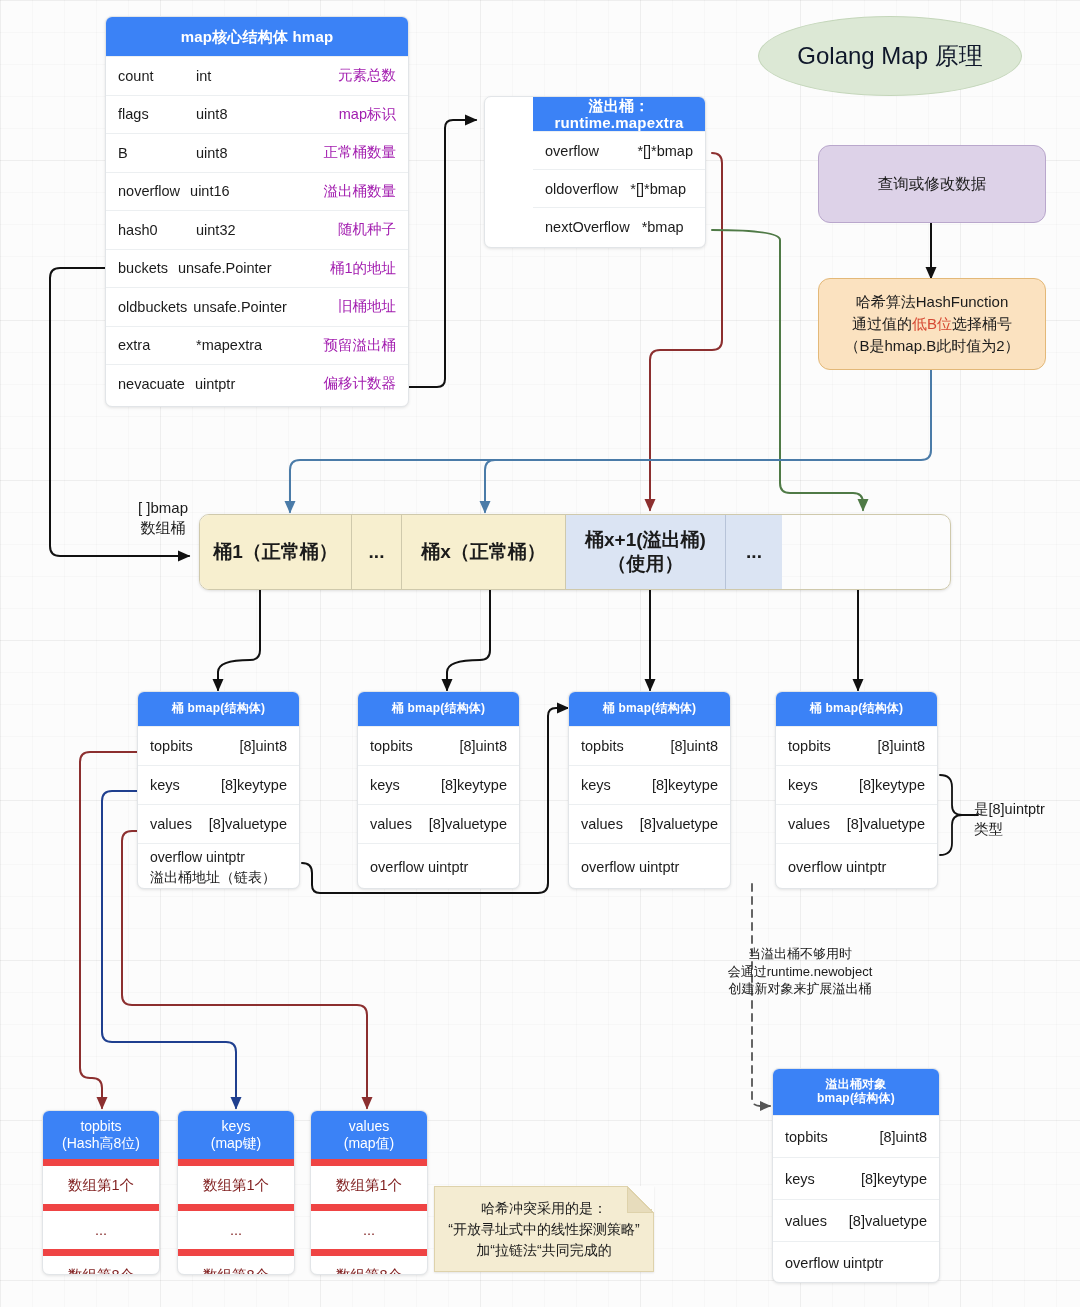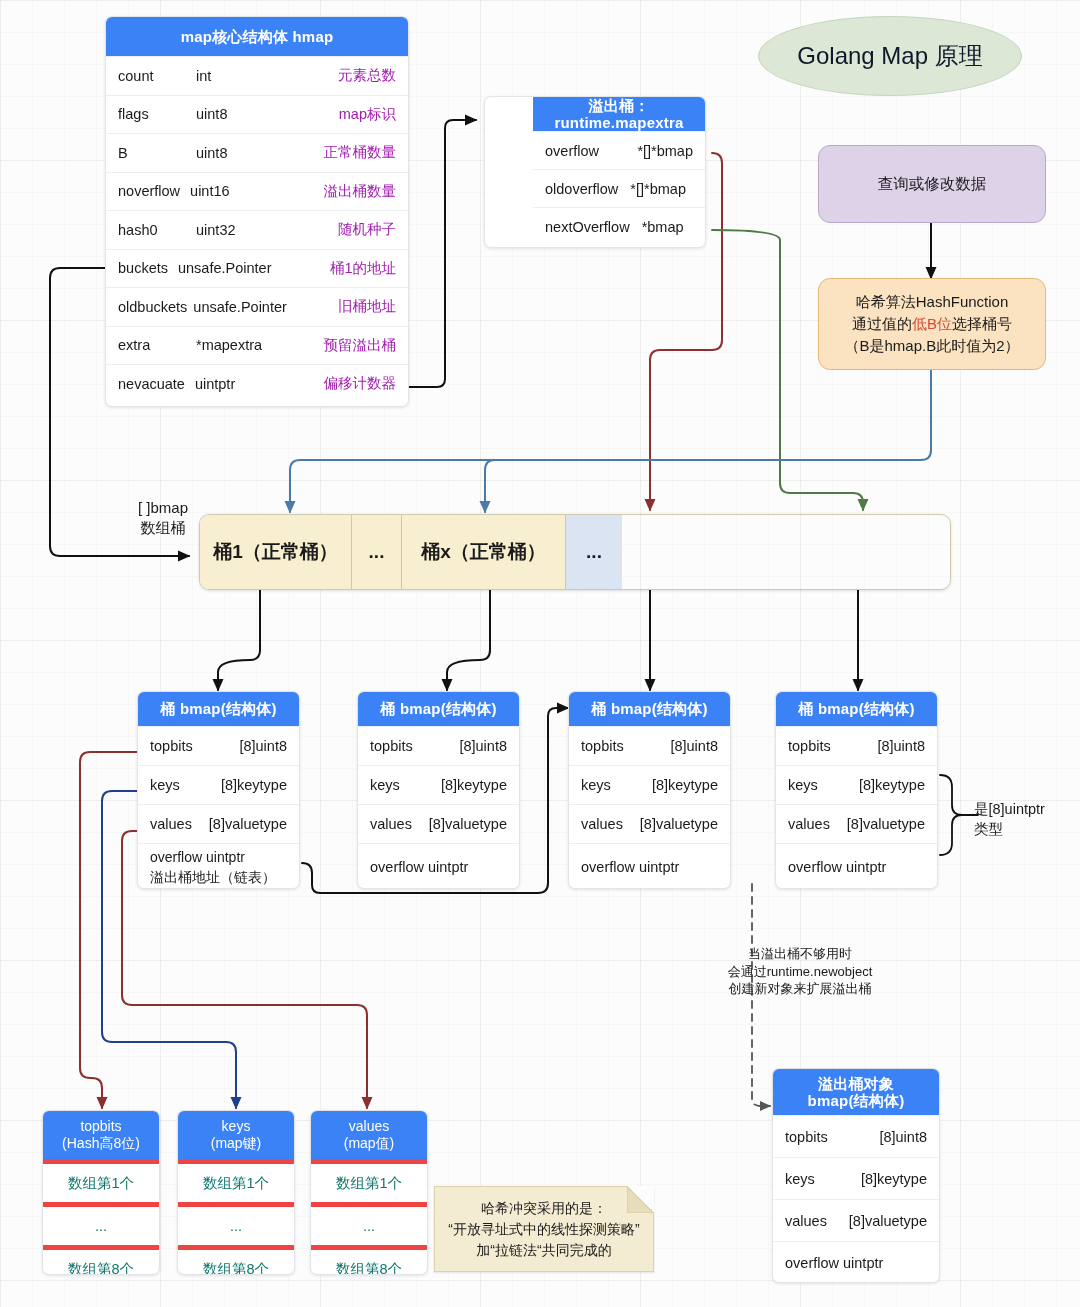--- a/index.html
+++ b/index.html
@@ -52,21 +52,21 @@
   
   #hmap .row{height:38.5px;}
   #hmap .f{display:inline-block;min-width:0;}
   #hmap .t{margin-left:10px;}
 
   
   #mapextra .row{height:38px;}
   #mapextra .t{margin-left:12px;}
 
   
-  .bmap .hdr{height:34px;font-size:15px;}
+  .bmap .hdr{height:34px;font-size:12px;}
   .bmap .row{height:39px;}
   .bmap .t{margin-left:auto;padding-left:8px;}
 
   
   .softbox{
     position:absolute;box-sizing:border-box;
     border-radius:12px;
     display:flex;align-items:center;justify-content:center;
     text-align:center;line-height:1.45;
   }
@@ -108,23 +108,23 @@
     box-shadow:0 1px 3px rgba(0,0,0,.10);
     overflow:hidden;box-sizing:border-box;
   }
   .arrcard .hdr{
     background:#3b82f6;color:#fff;text-align:center;
     font-size:14px;line-height:1.2;
     display:flex;flex-direction:column;align-items:center;justify-content:center;
     height:48px;
   }
   .arrcard .row{
-    height:38px;border-top:5px solid #ef4444;
-    display:flex;align-items:center;justify-content:center;
-    font-size:14.5px;color:#0f766e;
+    height:38px;border-top:7px solid #ef4444;
+    display:flex;align-items:center;justify-content:center;
+    font-size:14.5px;color:#7f1d1d;
   }
 
   
   .lbl{position:absolute;font-size:14.5px;color:#1b1b1b;line-height:1.35;text-align:center;white-space:pre-line;}
 
   
   #note{
     position:absolute;
     background:#f4ecd2;border:1px solid #ded2ab;
     font-size:14px;color:#1b1b1b;line-height:1.5;text-align:center;
@@ -282,20 +282,22 @@
     </div>
   </div>
 
   <div class="lbl" style="left:118px;top:498px;width:90px;font-size:15px;">[ ]bmap
 数组桶</div>
 
   <div id="bucket-array" style="left:199px;top:514px;width:752px;height:76px;border:1px solid #cfc9ac;">
     <div class="bk normal" style="width:152px;">桶1（正常桶）</div>
     <div class="bk normal dots" style="width:50px;">...</div>
     <div class="bk normal" style="width:164px;">桶x（正常桶）</div>
+    <div class="bk ovf" style="width:160px;white-space:pre-line;">桶x+1(溢出桶)
+（使用）</div>
     <div class="bk ovf dots" style="width:56px;">...</div>
   </div>
 
   <div class="card bmap" style="left:137px;top:691px;width:163px;height:198px;">
     <div class="hdr">桶 bmap(结构体)</div>
     <div class="row">
       <span class="f">topbits</span>
       <span class="t">[8]uint8</span>
     </div>
     <div class="row">

